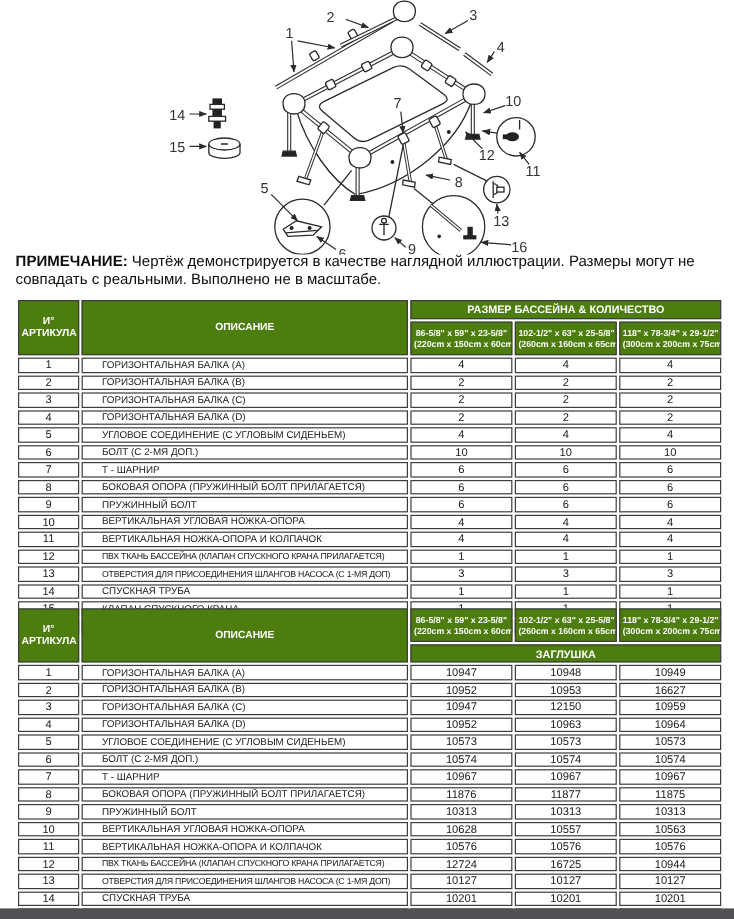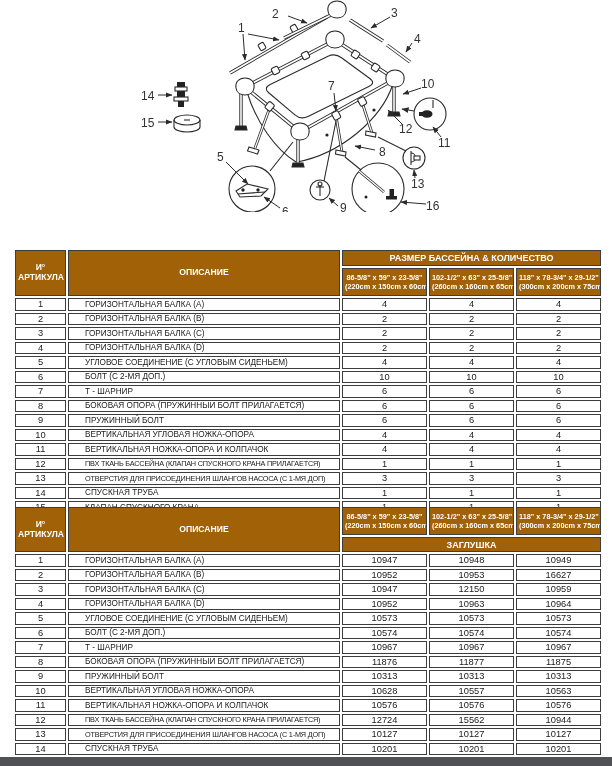--- a/index.html
+++ b/index.html
@@ -5,21 +5,21 @@
   html,body{margin:0;padding:0;background:#e8e8e8;}
   .page{position:relative;width:612px;height:766px;background:#ffffff;overflow:hidden;
         font-family:"Liberation Sans",sans-serif;color:#111;}
   .diagram{position:absolute;left:0;top:0;}
   .note{position:absolute;left:13px;top:211px;width:588px;font-size:12.5px;line-height:1.2;color:#0d0d0d;}
   .note b{font-weight:bold;}
   table.parts{position:absolute;left:13px;width:588px;border-collapse:separate;border-spacing:2px;table-layout:fixed;}
   table.t1{top:248px;}
   table.t2{top:505px;}
   .parts th,.parts td{border:1px solid #3d3d3f;overflow:hidden;white-space:nowrap;}
-  .parts th{background:#a16207;color:#ffffff;font-weight:bold;padding:1px 2px;}
+  .parts th{background:#4d7c0f;color:#ffffff;font-weight:bold;padding:1px 2px;}
   .h-main{font-size:8.6px;line-height:1.15;}
   .h-size-title{font-size:9px;height:12px;}
   .h-size{font-size:7.3px;line-height:1.25;height:24px;text-align:center;}
   .h-art{font-size:9px;height:11px;}
   .parts td{background:#ffffff;height:10.5px;font-size:9.3px;text-align:center;padding:0 2px;color:#202020;}
   .parts td.desc{text-align:left;padding-left:16px;font-size:8.2px;}
   .parts td.desc.small{font-size:7.3px;letter-spacing:-0.2px;margin-top:16px;}
   .bottom-bar{position:absolute;left:0;top:757px;width:612px;height:9px;background:#505154;}
   svg text{font-family:"Liberation Sans",sans-serif;font-size:12px;fill:#333;}
 </style>
@@ -189,20 +189,21 @@
       <text x="421" y="88">10</text>
       <text x="438" y="147">11</text>
       <text x="399" y="133">12</text>
       <text x="411" y="188">13</text>
       <text x="141" y="100">14</text>
       <text x="141" y="127">15</text>
       <text x="426" y="210">16</text>
     </g>
   </svg>
 
+  <div class="note"><b>ПРИМЕЧАНИЕ:</b><span> Чертёж демонстрируется в качестве наглядной иллюстрации. Размеры могут не совпадать с реальными. Выполнено не в масштабе.</span></div>
 
   <table class="parts t1">
     <colgroup>
         <col style="width:51px">
         <col style="width:272px">
         <col style="width:85px">
         <col style="width:85px">
         <col style="width:85px">
       </colgroup>
     <thead>
@@ -452,21 +453,21 @@
           <td>11</td>
           <td class="desc">ВЕРТИКАЛЬНАЯ НОЖКА-ОПОРА И КОЛПАЧОК</td>
           <td>10576</td>
           <td>10576</td>
           <td>10576</td>
         </tr>
         <tr>
           <td>12</td>
           <td class="desc small">ПВХ ТКАНЬ БАССЕЙНА (КЛАПАН СПУСКНОГО КРАНА ПРИЛАГАЕТСЯ)</td>
           <td>12724</td>
-          <td>15562</td>
+          <td>16725</td>
           <td>10944</td>
         </tr>
         <tr>
           <td>13</td>
           <td class="desc small">ОТВЕРСТИЯ ДЛЯ ПРИСОЕДИНЕНИЯ ШЛАНГОВ НАСОСА (С 1-МЯ ДОП)</td>
           <td>10127</td>
           <td>10127</td>
           <td>10127</td>
         </tr>
         <tr>

